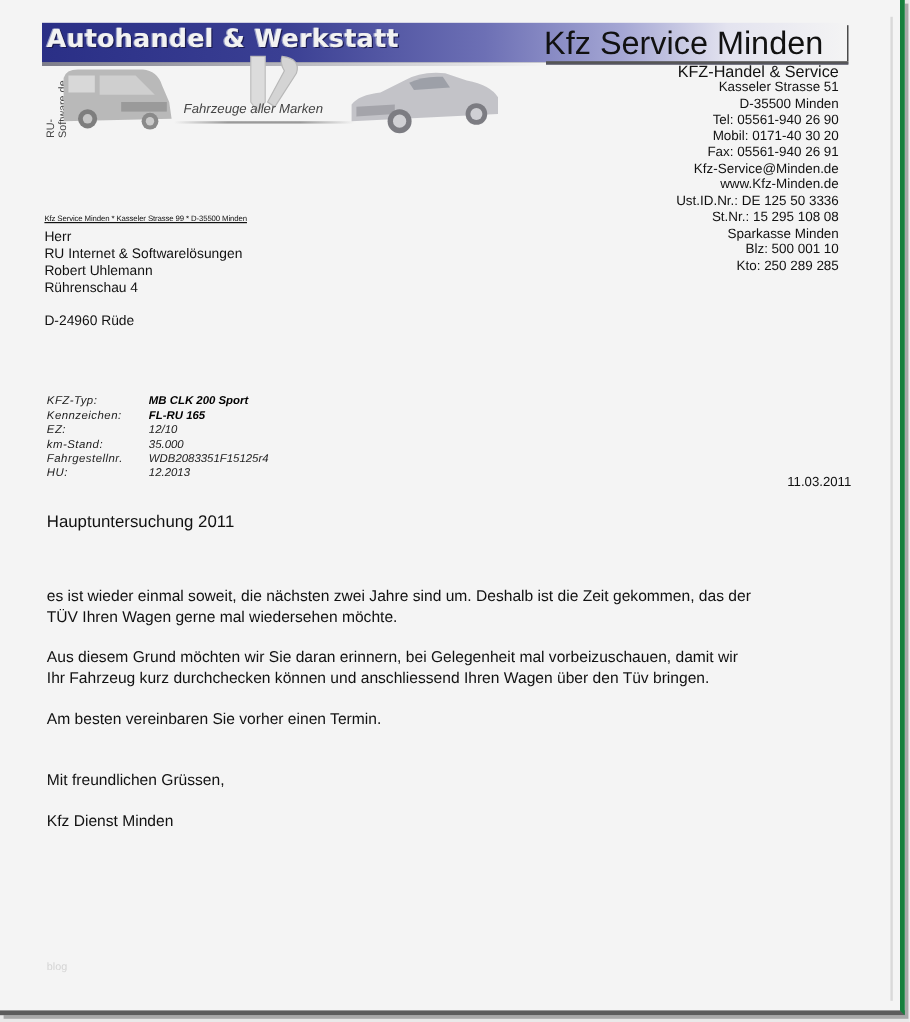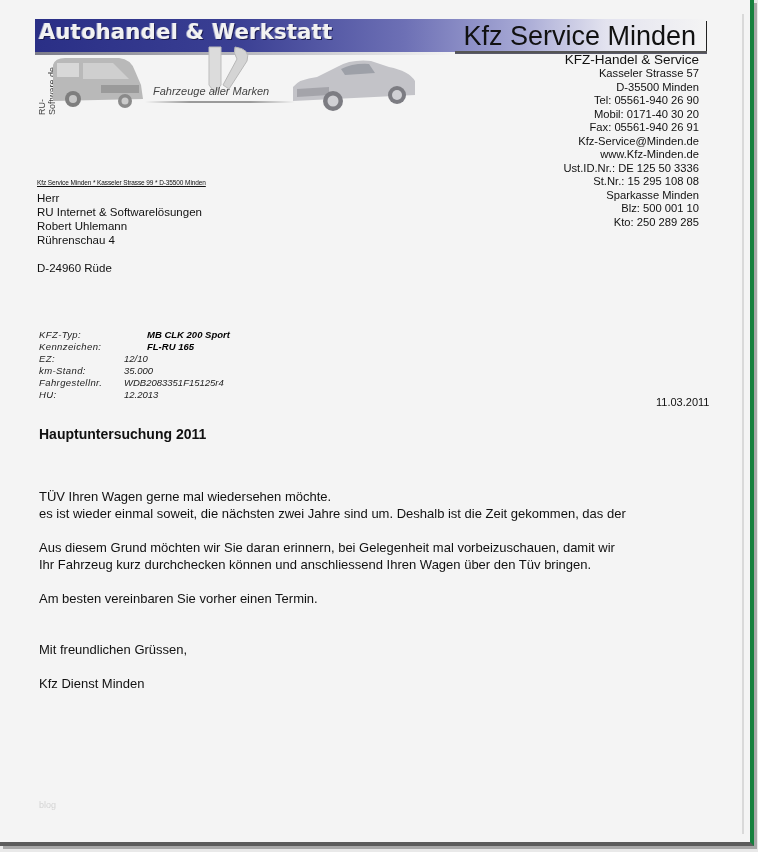--- a/index.html
+++ b/index.html
@@ -30,21 +30,21 @@
     position:absolute; left:0; top:33px; width:420px; height:3px;
     background:linear-gradient(90deg,#7d7d8a,#f4f4f4);
   }
   .banner-title {
     position:absolute; left:4px; top:1px; font-family:"DejaVu Sans", sans-serif; font-weight:bold;
     font-size:21px; color:#f2f2f2; letter-spacing:0.3px;
     text-shadow:1px 1px 0 #1c1c50, -1px 0 0 #9aa0c8;
   }
   .brand-name {
     position:absolute; right:0; top:2px; font-size:27px; color:#111; font-family:"Liberation Sans", sans-serif;
-    padding-right:10px; border-right:1px solid #222; line-height:30px;
+    padding-right:20px; border-right:1px solid #222; line-height:30px;
   }
   .brand-underline {
     position:absolute; left:420px; top:32px; width:252px; height:2px; background:#555;
   }
   .ru-software {
     position:absolute; left:2px; top:36px; width:14px; height:60px;
     font-size:9px; color:#444; writing-mode:vertical-rl; transform:rotate(180deg); text-align:left;
   }
   .bus-img { position:absolute; left:14px; top:36px; width:98px; height:55px; }
   .car-img { position:absolute; left:254px; top:34px; width:130px; height:62px; }
@@ -68,26 +68,26 @@
   .recipient {
     position:absolute; left:37px; top:191px; font-size:11.5px; line-height:14px; color:#111;
   }
   .recipient .gap { height:14px; }
   
   .vehicle {
     position:absolute; left:39px; top:329px; font-size:9.5px; line-height:12px; font-style:italic; color:#222;
   }
   .vehicle .row { display:flex; }
   .vehicle .lbl { width:85px; letter-spacing:0.4px; }
-  .vehicle .val-bold { font-weight:bold; color:#000;margin-left:23px; }
+  .vehicle .val-bold { font-weight:bold; color:#000; }
   .date {
     position:absolute; left:656px; top:396px; font-size:11px; color:#111;
   }
   .subject {
-    position:absolute; left:39px; top:426px; font-size:14px; font-weight:bold; color:#111;
+    position:absolute; left:39px; top:426px; font-size:14px; font-weight:normal; color:#111;
   }
   .body-text {
     position:absolute; left:39px; top:471px; width:690px; font-size:13px; line-height:17px; color:#111;
   }
   .body-text p { margin:0; }
   .body-text .sp1 { height:17px; }
   .body-text .sp2 { height:34px; }
   .blog {
     position:absolute; left:39px; top:800px; font-size:9px; color:#d4d4d4;
   }
@@ -131,21 +131,21 @@
       <circle cx="44" cy="48" r="10" fill="#7c7c82"></circle>
         <circle cx="44" cy="48" r="5.5" fill="#d0d0d4"></circle>
       <circle cx="108" cy="42" r="9" fill="#7c7c82"></circle>
         <circle cx="108" cy="42" r="5" fill="#d0d0d4"></circle>
     </svg>
   </div>
   <div class="brand-underline" style="left:455px;top:51px;width:252px;"></div>
 
   <div class="sender">
     <div class="tagline">KFZ-Handel &amp; Service</div>
-    <div>Kasseler Strasse 57</div>
+    <div>Kasseler Strasse 51</div>
     <div>D-35500 Minden</div>
     <div>Tel: 05561-940 26 90</div>
     <div>Mobil: 0171-40 30 20</div>
     <div>Fax: 05561-940 26 91</div>
     <div>Kfz-Service@Minden.de</div>
     <div>www.Kfz-Minden.de</div>
     <div>Ust.ID.Nr.: DE 125 50 3336</div>
     <div>St.Nr.: 15 295 108 08</div>
     <div>Sparkasse Minden</div>
     <div>Blz: 500 001 10</div>
@@ -189,22 +189,22 @@
       <span>12.2013</span>
     </div>
   </div>
 
   <div class="date">11.03.2011</div>
 
   <div class="subject">Hauptuntersuchung 2011</div>
 
   <div class="body-text">
     <div class="sp1"></div>
+    <p>es ist wieder einmal soweit, die nächsten zwei Jahre sind um. Deshalb ist die Zeit gekommen, das der</p>
     <p>TÜV Ihren Wagen gerne mal wiedersehen möchte.</p>
-    <p>es ist wieder einmal soweit, die nächsten zwei Jahre sind um. Deshalb ist die Zeit gekommen, das der</p>
     <div class="sp1"></div>
     <p>Aus diesem Grund möchten wir Sie daran erinnern, bei Gelegenheit mal vorbeizuschauen, damit wir</p>
     <p>Ihr Fahrzeug kurz durchchecken können und anschliessend Ihren Wagen über den Tüv bringen.</p>
     <div class="sp1"></div>
     <p>Am besten vereinbaren Sie vorher einen Termin.</p>
     <div class="sp2"></div>
     <p>Mit freundlichen Grüssen,</p>
     <div class="sp1"></div>
     <p>Kfz Dienst Minden</p>
   </div>

